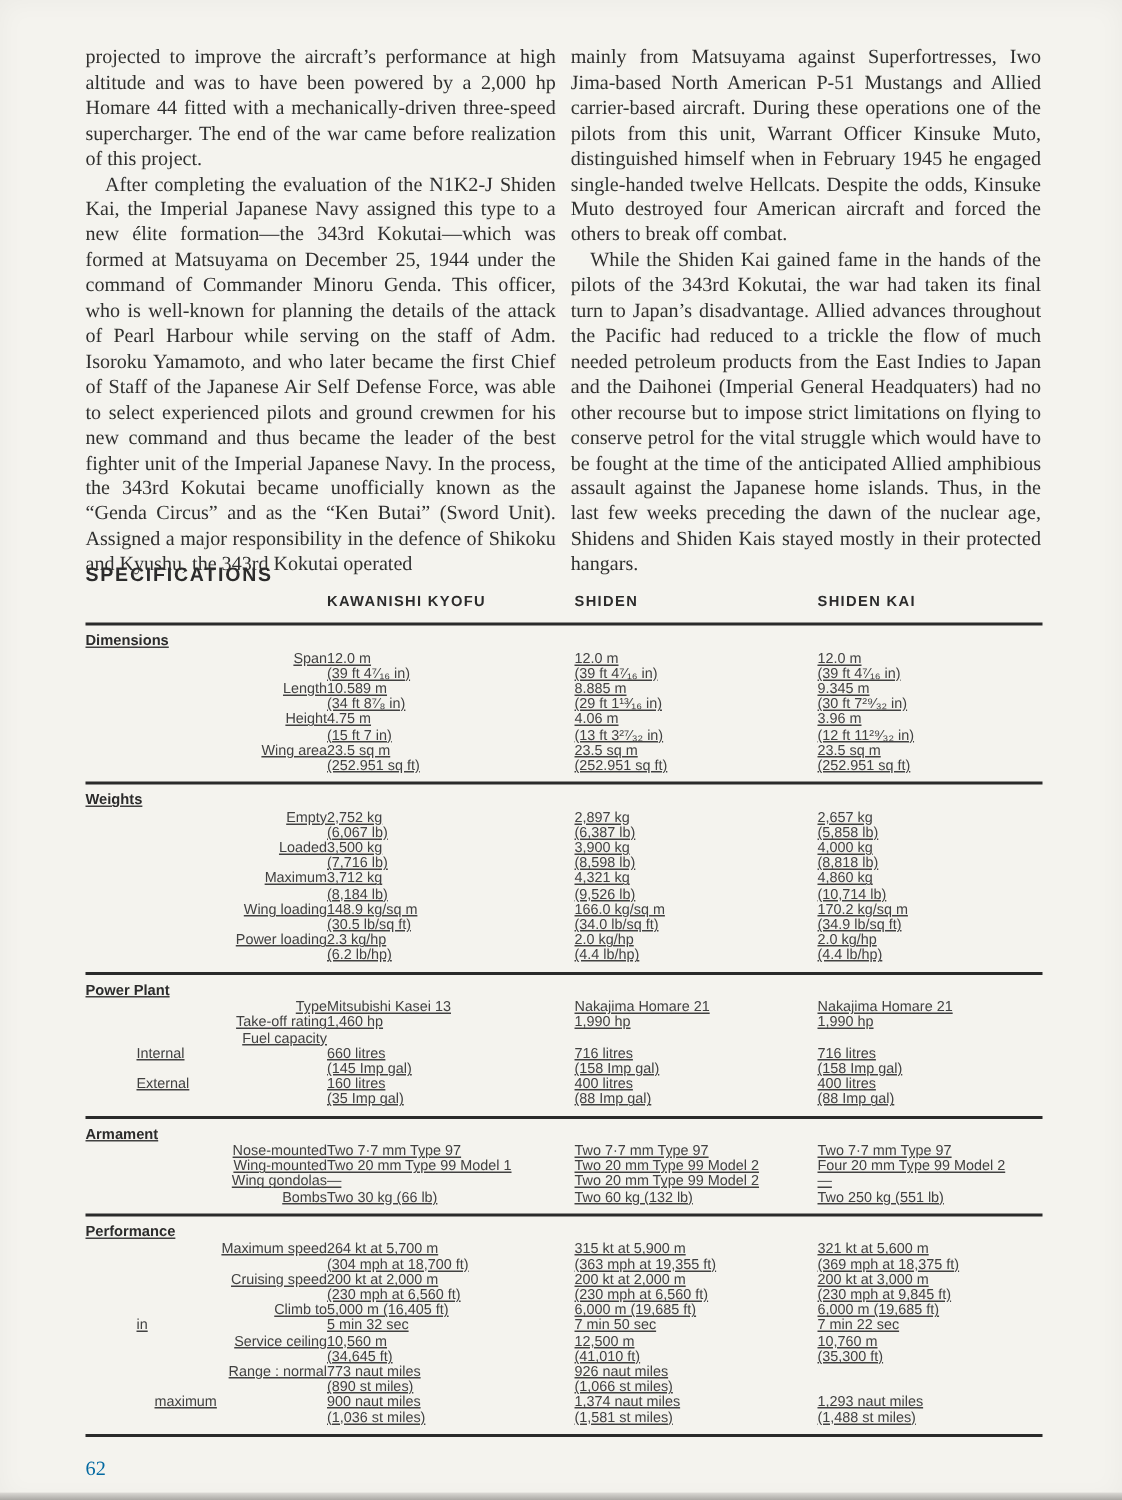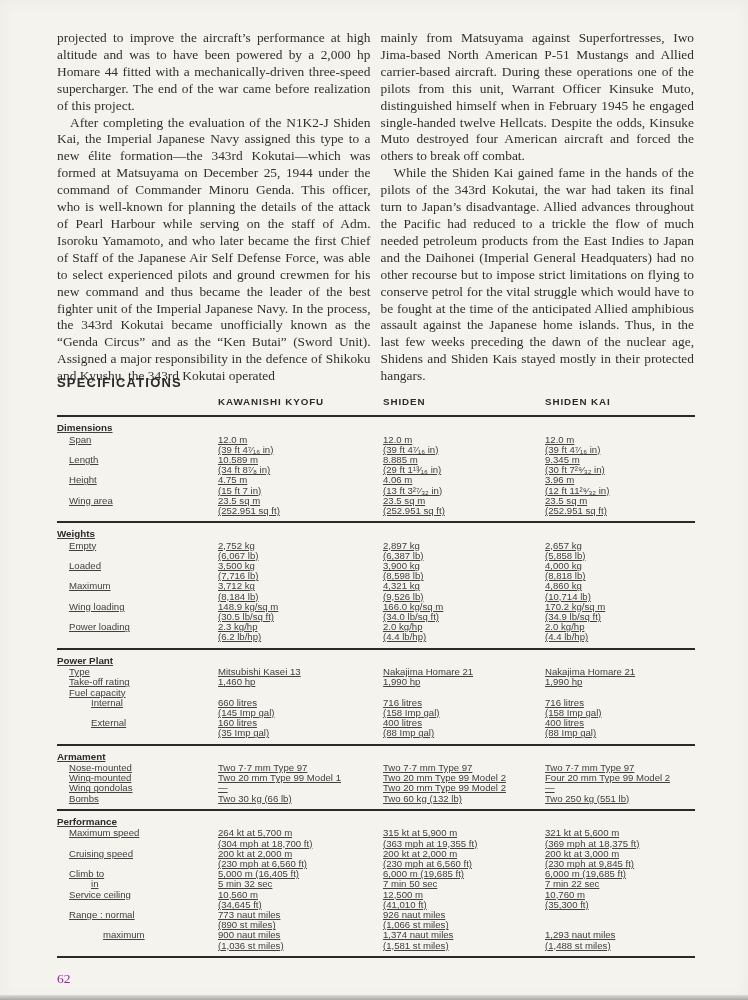--- a/index.html
+++ b/index.html
@@ -51,29 +51,29 @@
   }
   .sec-title {
     font-size:9.8px; font-weight:bold; color:#2b2b2b;
     line-height:11px; margin-bottom:1.5px;
   }
   .row {
     display:grid; grid-template-columns:161px 165px 162px 150px;
     font-size:9.6px; line-height:10.2px;
   }
   .row .cell div { white-space:nowrap; }
-  .label.ind1 { padding-left:12px; }
+  .label.ind1 { padding-left:12px;text-align:right; }
   .label.ind2 { padding-left:34px; }
   .label.ind3 { padding-left:46px; }
 
   
   .page-num {
     position:absolute; left:57px; top:971px;
     font-family:"Liberation Serif","DejaVu Serif",serif;
-    font-size:13.5px; color:#a21caf;
+    font-size:13.5px; color:#0369a1;
   }
   .scan-edge-bottom {
     position:absolute; left:0; right:0; bottom:0; height:5px;
     background:linear-gradient(#dcdad6,#aaa8a4);
   }
 </style>
 </head>
 <body>
 
 <div class="page">

